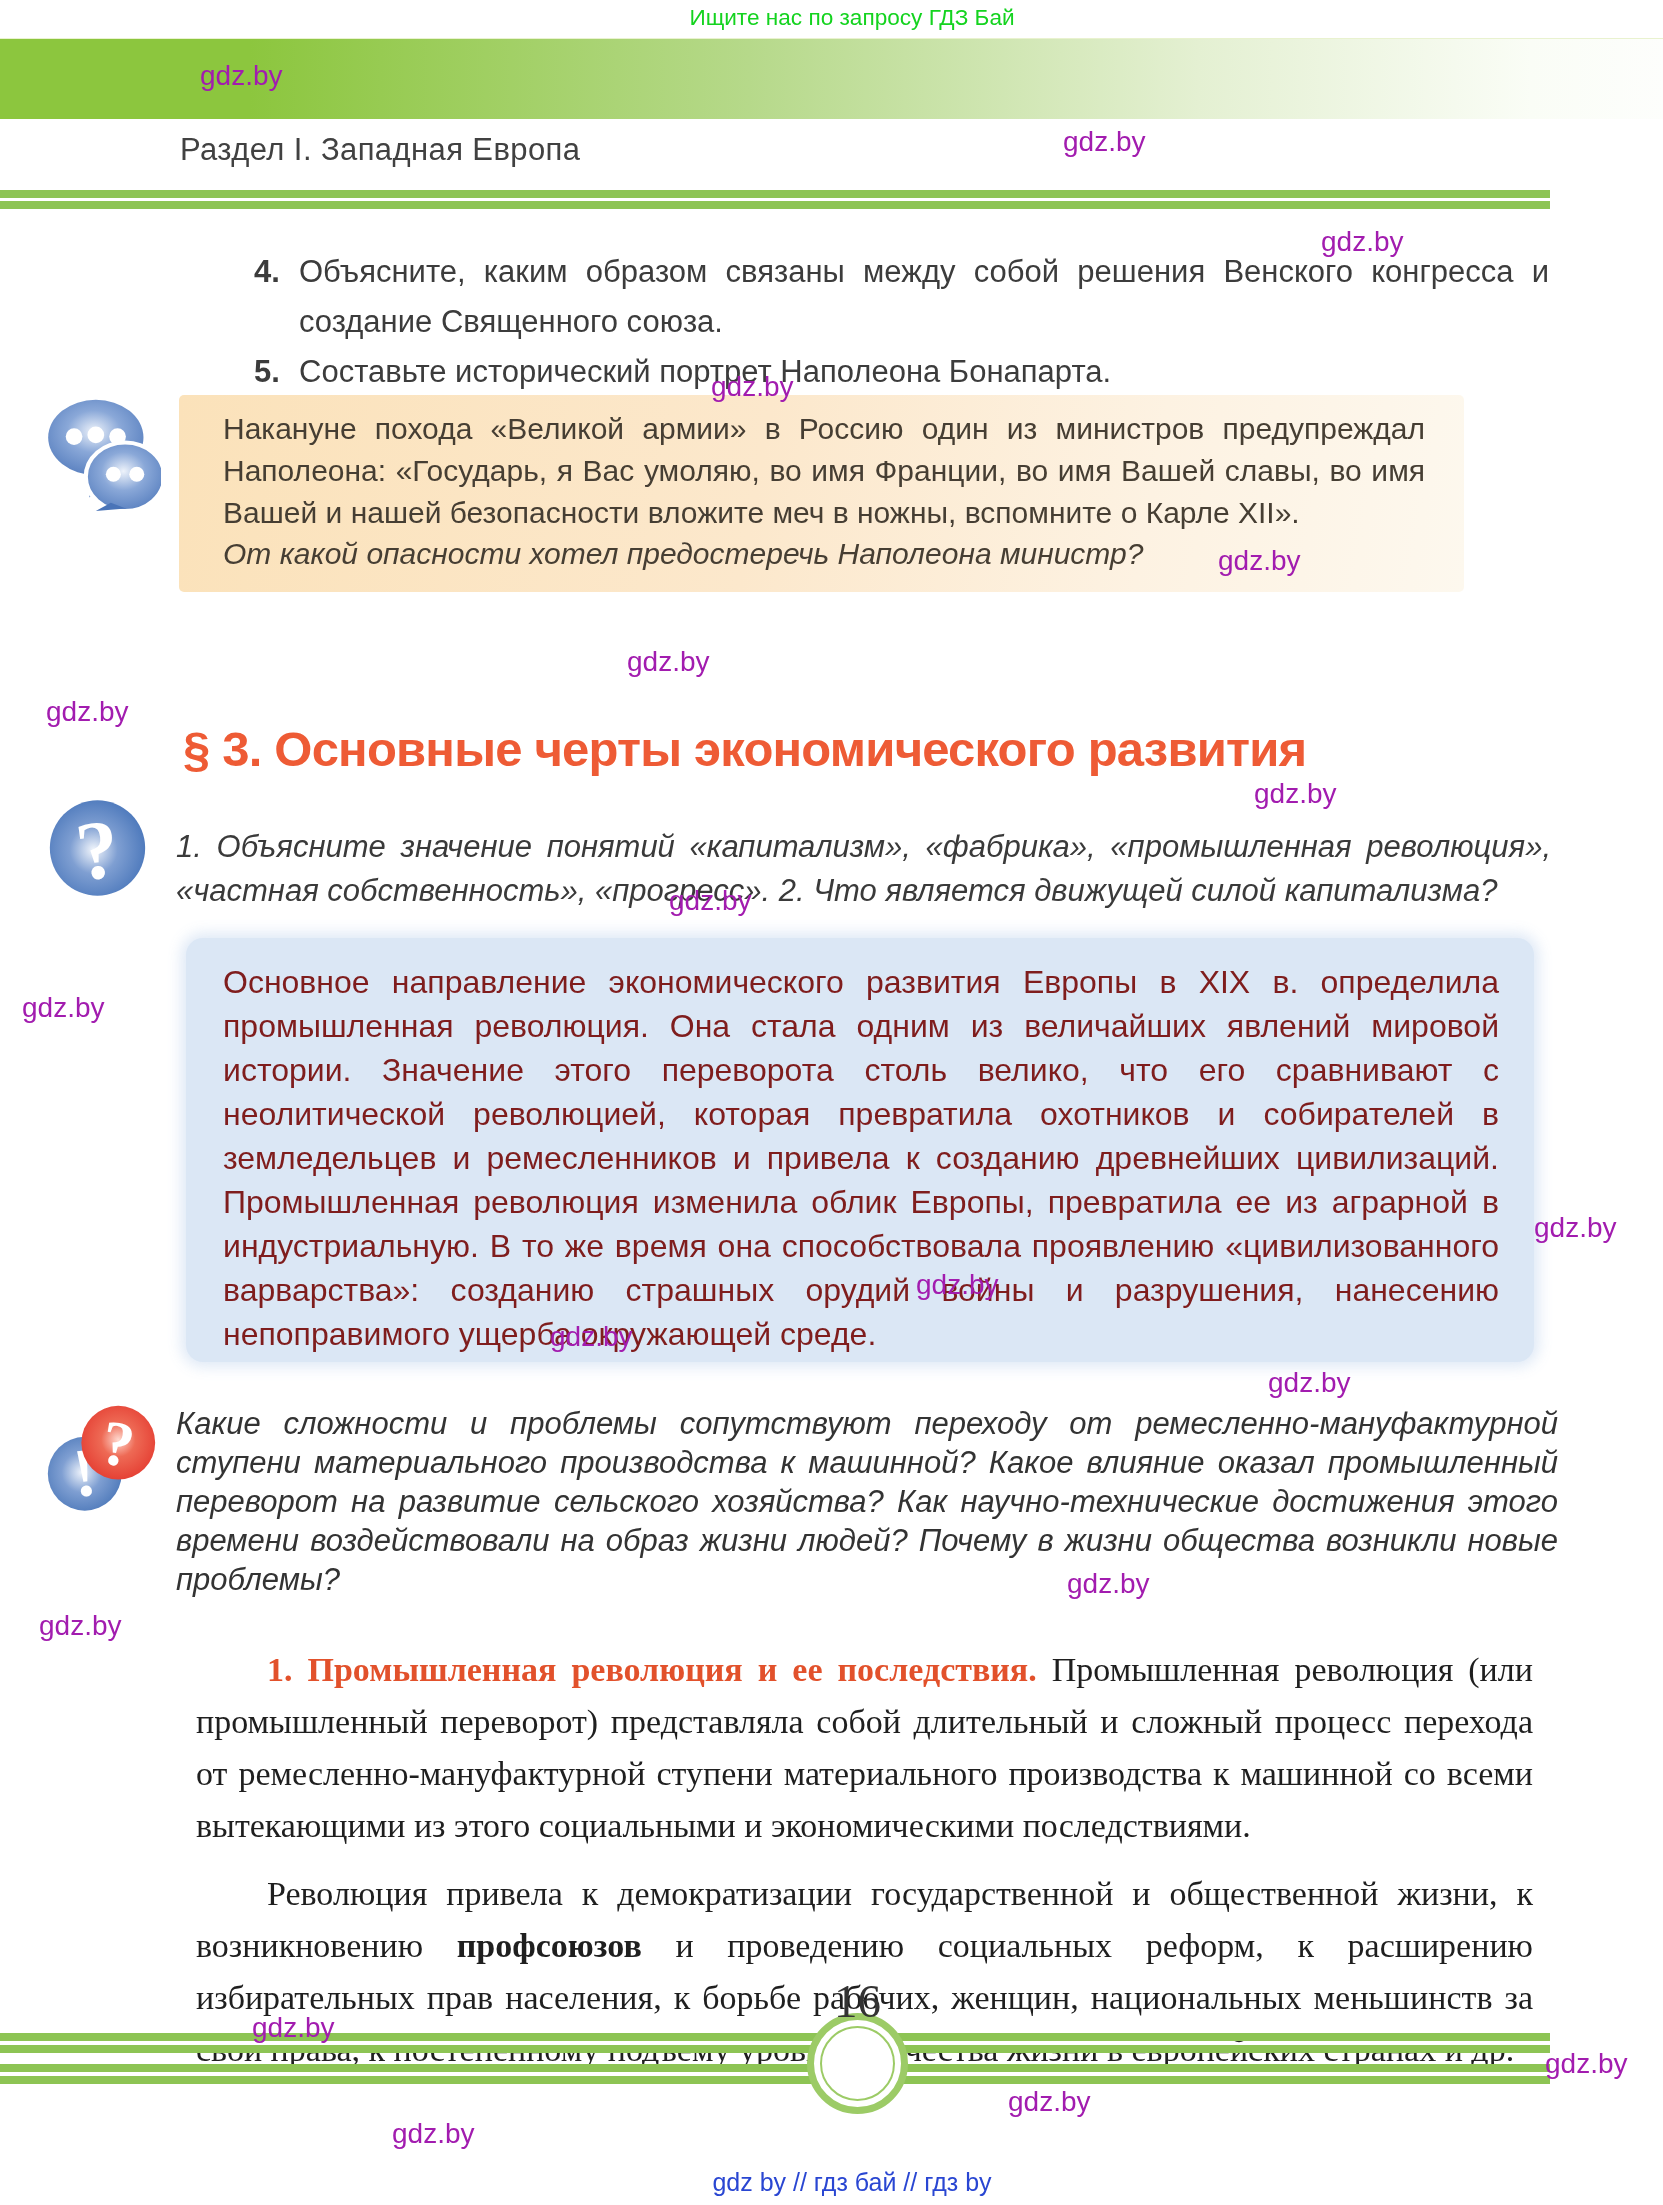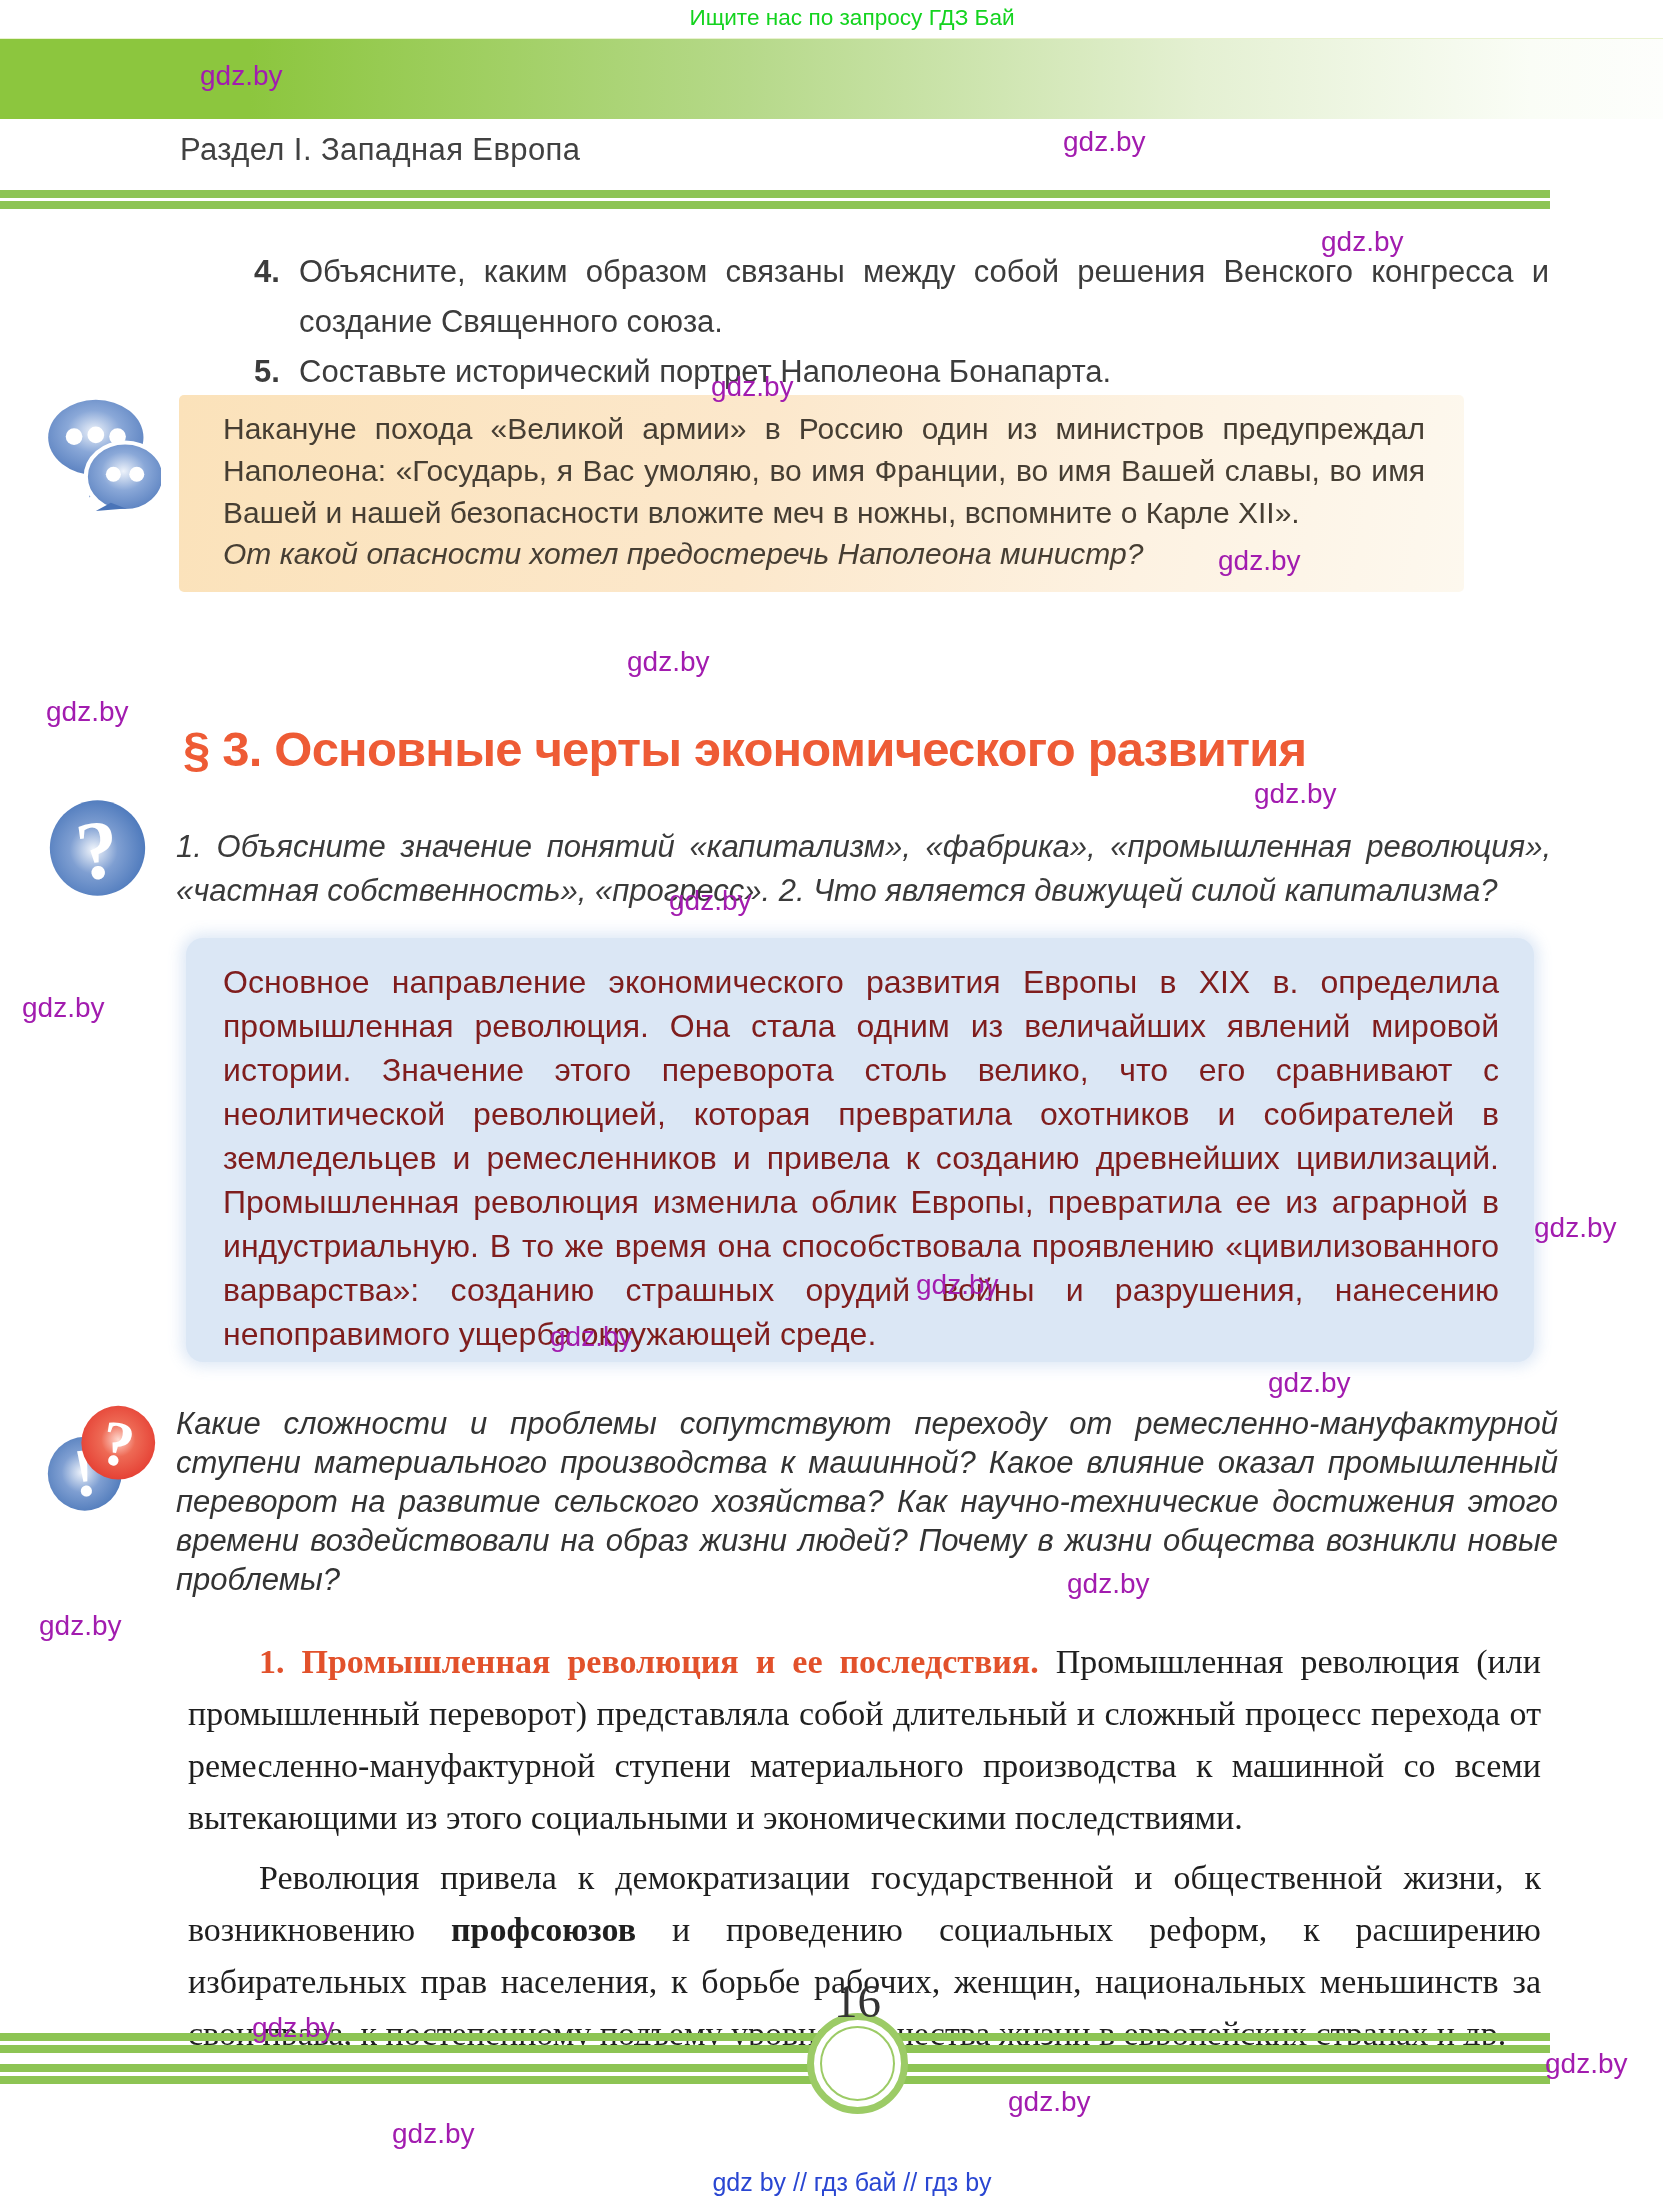--- a/index.html
+++ b/index.html
@@ -52,21 +52,21 @@
             box-shadow:0 0 13.4px 5px rgba(219,231,245,.9);
             font-size:32px;line-height:44px;color:#7f1d1d;text-align:justify;}
 
   .discussion{position:absolute;left:176px;top:1404px;width:1382px;font-size:31px;line-height:39px;
               font-style:italic;color:#333333;text-align:justify;}
 
   
   .body-text{position:absolute;left:180px;top:1628px;width:1369px;
              font-family:"Liberation Serif",serif;font-size:34px;line-height:52px;
              color:#1f1f1f;text-align:justify;}
-  .body-text p{margin:8px;text-indent:71px;}
+  .body-text p{margin:16px;text-indent:71px;}
   .seg-run-in{color:#e2512b;font-weight:bold;}
   .seg-bold{font-weight:bold;}
 
   
   .fhr{position:absolute;left:0;width:1550px;height:7.5px;background:#8dc454;z-index:1;}
   .fhr-1{top:2033px;} .fhr-2{top:2045px;} .fhr-3{top:2064px;} .fhr-4{top:2076px;}
 
   .page-circle{position:absolute;left:807px;top:2013px;width:101px;height:101px;box-sizing:border-box;
                border-radius:50%;background:#ffffff;border:7.5px solid #9ccb66;z-index:5;}
   .page-circle::after{content:"";position:absolute;left:5.9px;top:5.9px;right:5.9px;bottom:5.9px;

